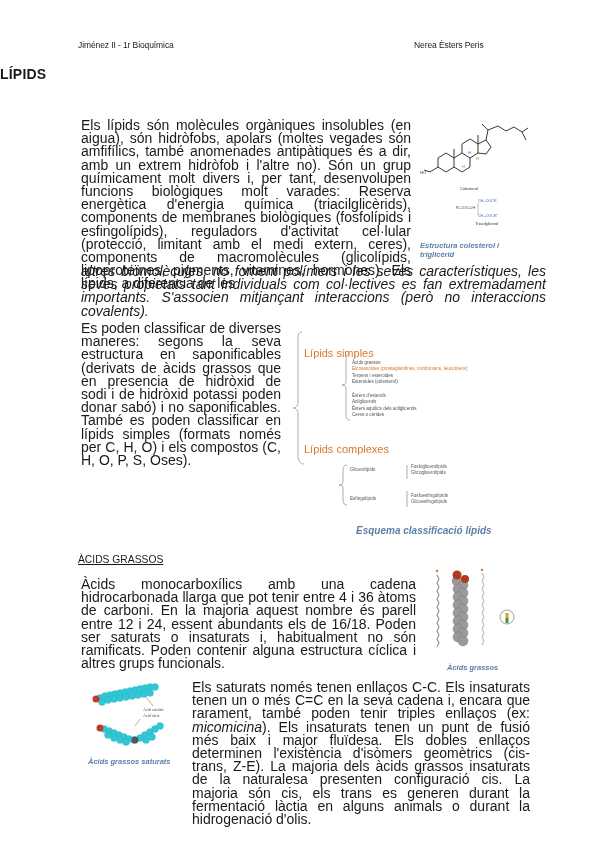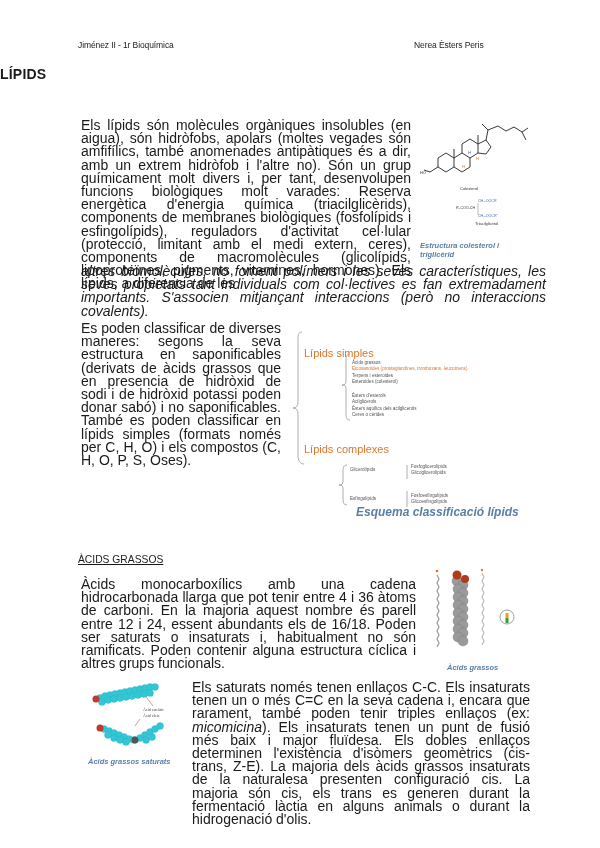--- a/index.html
+++ b/index.html
@@ -104,21 +104,21 @@
   <div class="scheme-t" style="left:350px; top:467px;">Glicerolípids</div>
   <div class="scheme-t" style="left:350px; top:496px;">Esfingolípids</div>
   <div class="scheme-t" style="left:411px; top:464px;">
     <div>Fosfoglicerolípids</div>
     <div>Glicoglicerolípids</div>
   </div>
   <div class="scheme-t" style="left:411px; top:493px;">
     <div>Fosfoesfingolípids</div>
     <div>Glicoesfingolípids</div>
   </div>
-  <div class="caption" style="left:356px; top:508px; font-size:12px;text-align:right;">Esquema classificació lípids</div>
+  <div class="caption" style="left:356px; top:526px; font-size:10px;text-align:right;">Esquema classificació lípids</div>
 </div>
 
 <div class="section">ÀCIDS GRASSOS</div>
 <p class="para p3">Àcids monocarboxílics amb una cadena hidrocarbonada llarga que pot tenir entre 4 i 36 àtoms de carboni. En la majoria aquest nombre és parell entre 12 i 24, essent abundants els de 16/18. Poden ser saturats o insaturats i, habitualment no són ramificats. Poden contenir alguna estructura cíclica i altres grups funcionals.</p>
 
 <div class="fig" style="left:425px; top:565px; width:95px; height:95px;">
   <svg width="95" height="95" viewBox="0 0 95 95">
 
     <polyline points="12,10 14,14 12,18 14,22 12,26 14,30 12,34 14,38 12,42 14,46 12,50 14,54 12,58 14,62 12,66 14,70 12,74 14,78 12,82" fill="none" stroke="#999" stroke-width="1.2"></polyline>
     <circle cx="12" cy="6" r="1.3" fill="#d9772c"></circle>

